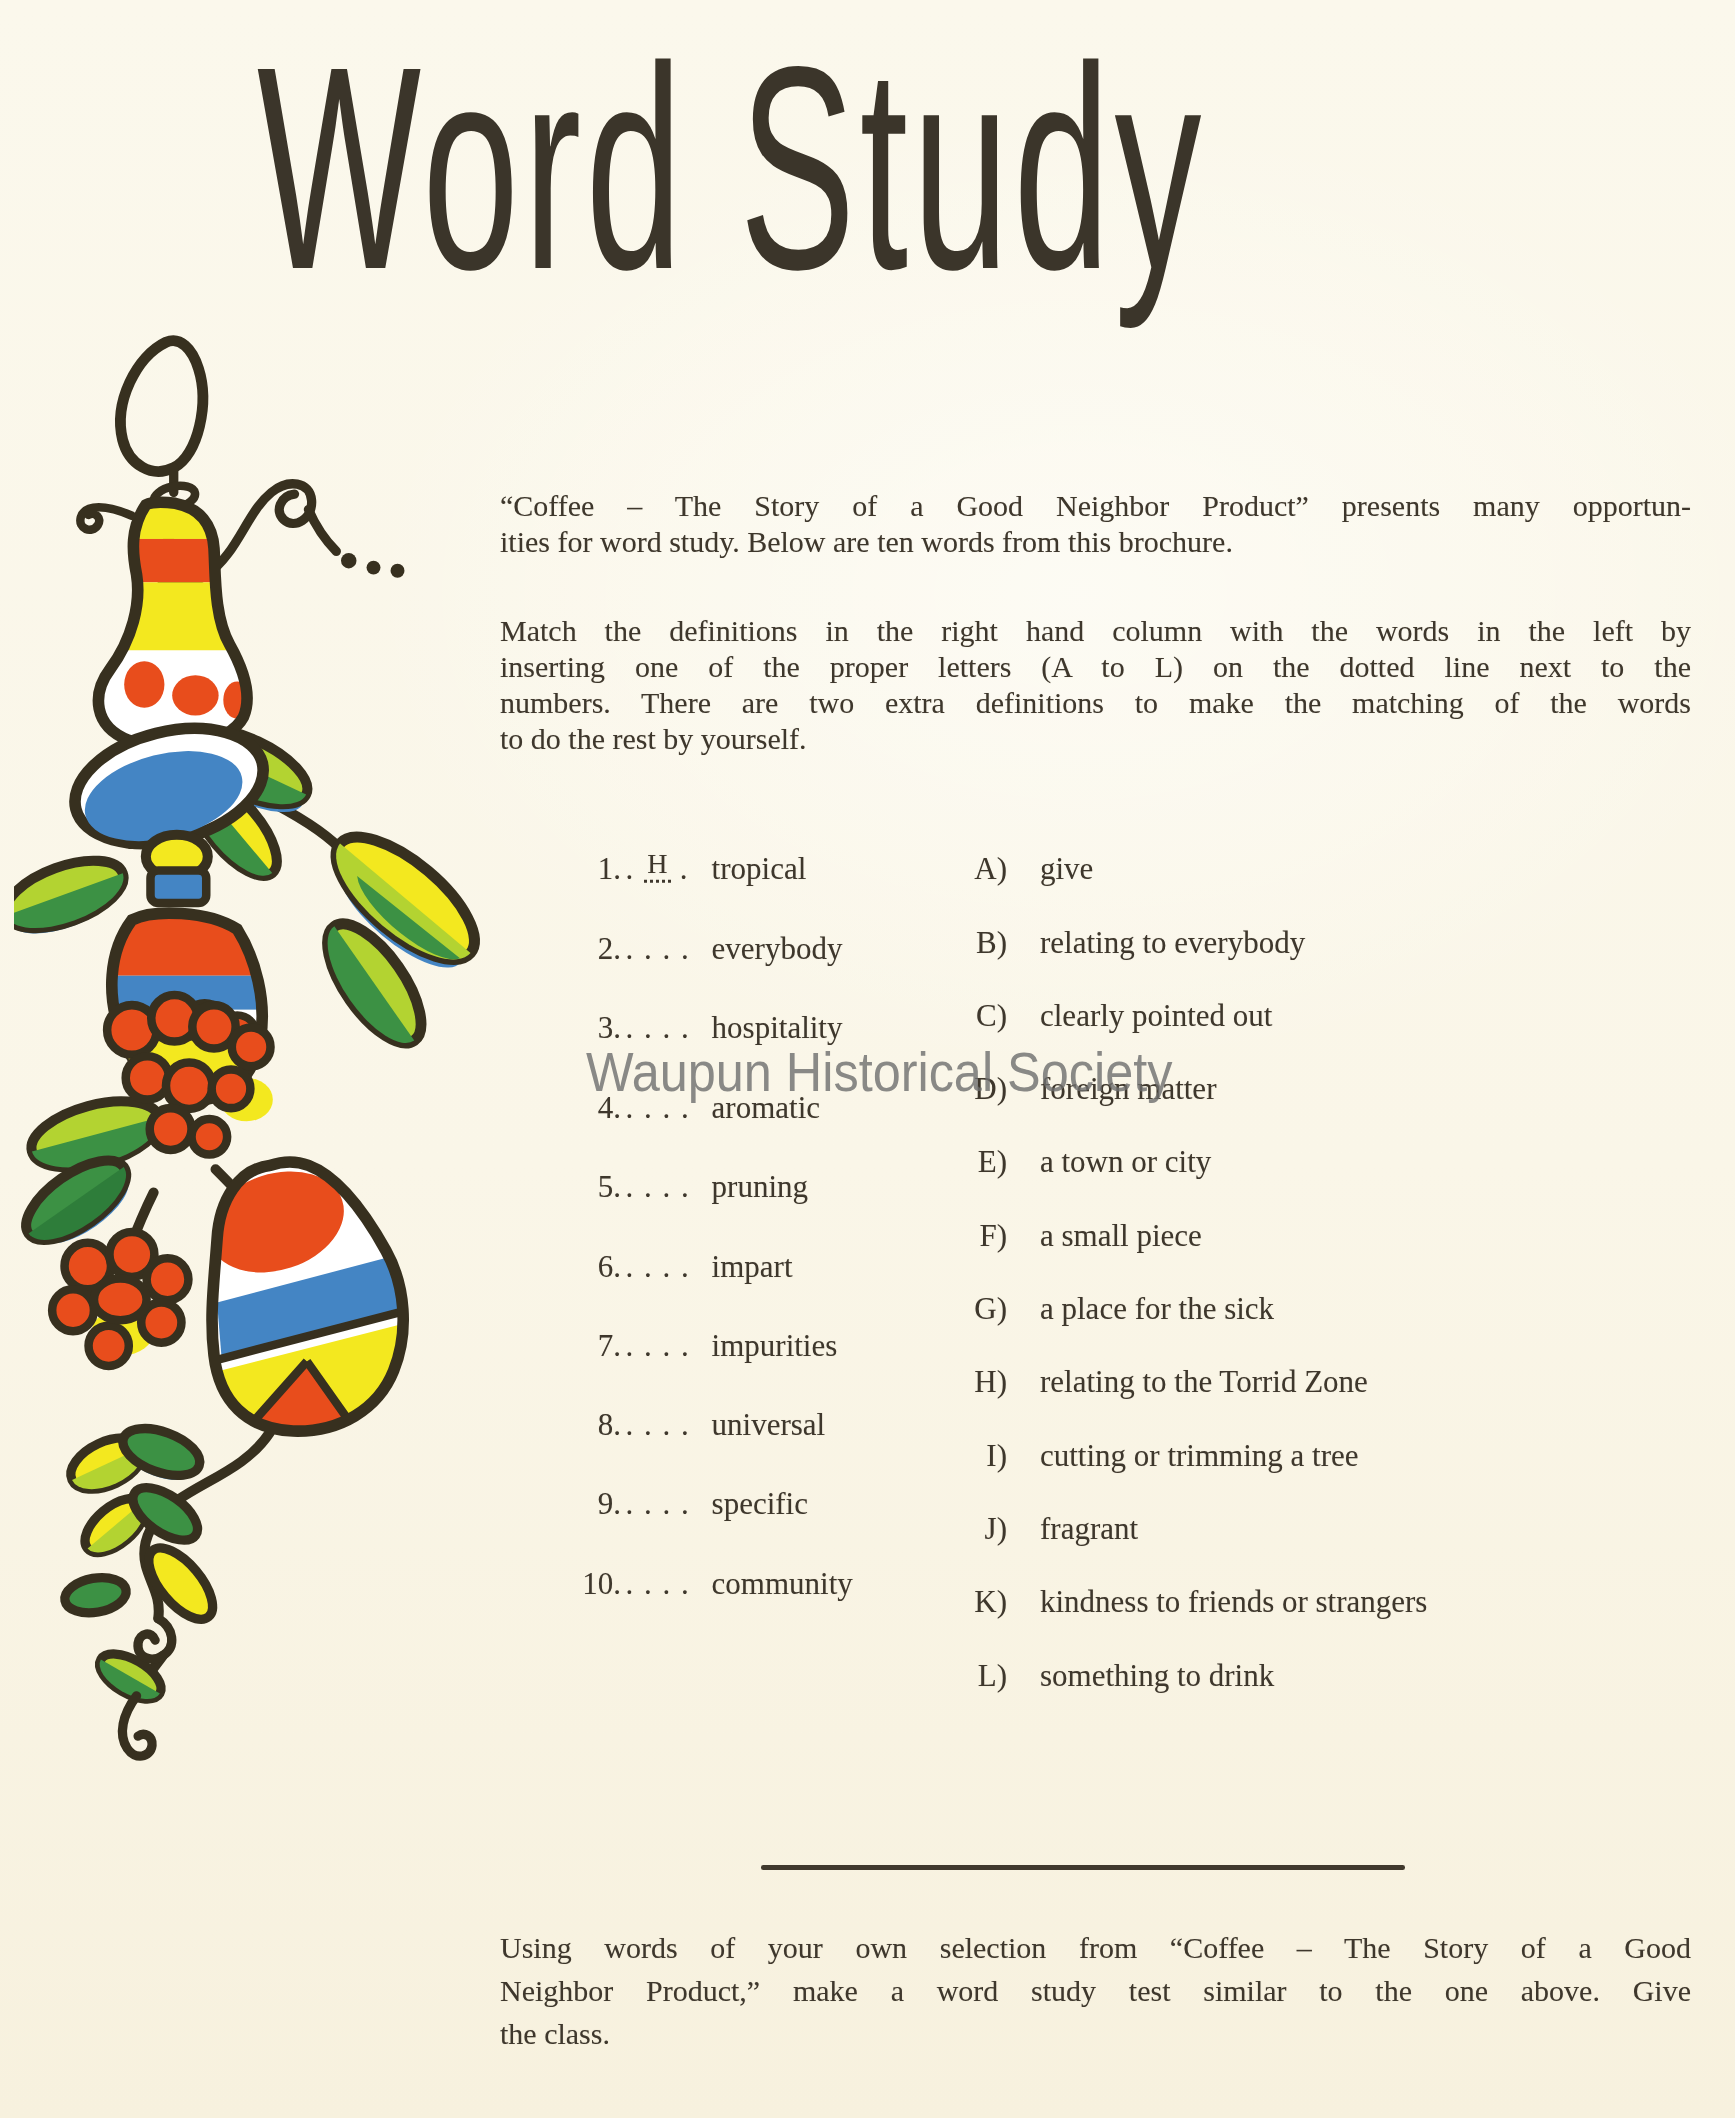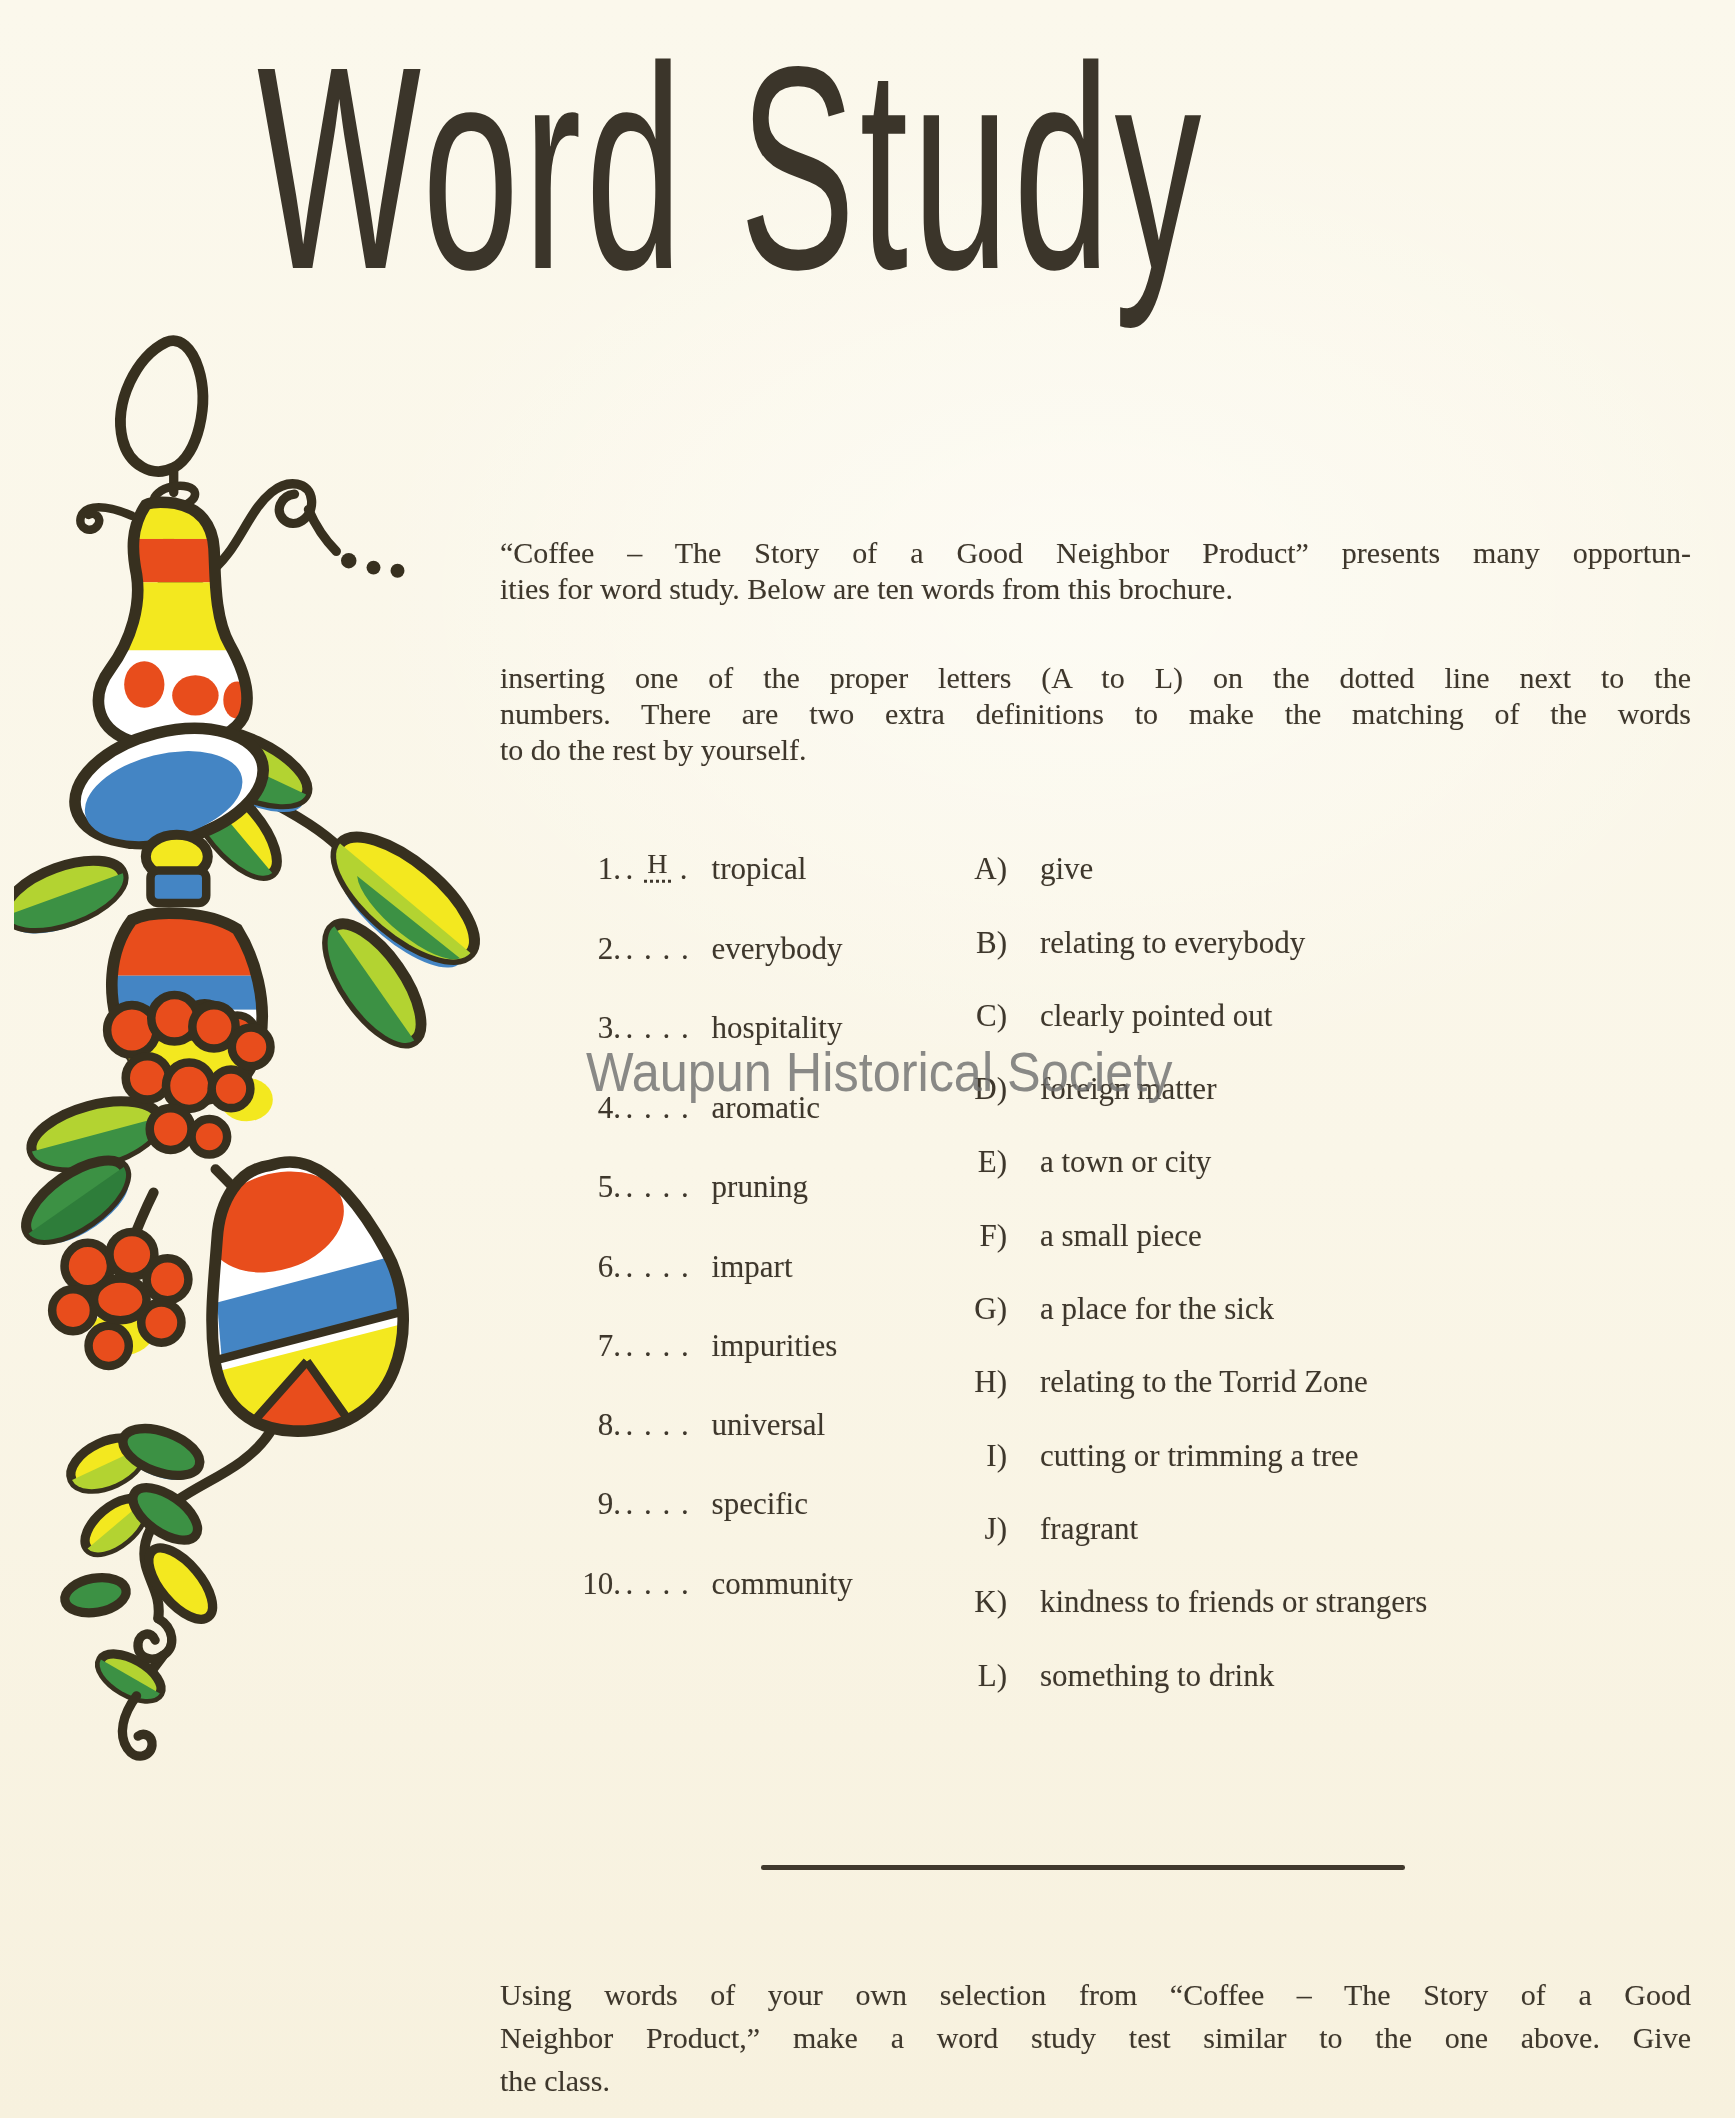--- a/index.html
+++ b/index.html
@@ -18,21 +18,21 @@
     font-size:183px;line-height:1;letter-spacing:4.6px;color:#3B352A;
     transform:scaleY(1.58) scaleX(.95);transform-origin:0 0;white-space:nowrap;
   }
   .vine{position:absolute;left:14px;top:302px;width:496px;height:1541px;}
   .watermark{
     position:absolute;left:586px;top:1044px;z-index:6;
     font-family:"Liberation Sans",sans-serif;font-size:56px;line-height:1;
     color:#6E6E6E;opacity:.8;transform:scaleX(.9);transform-origin:0 50%;white-space:nowrap;
   }
   .para{position:absolute;left:500px;width:1191px;font-size:30px;line-height:36px;
-        text-shadow:0 0 0.8px rgba(62,55,44,.25);margin-top:47px;}
+        text-shadow:0 0 0.8px rgba(62,55,44,.25);}
   .para .ln{text-align:justify;text-align-last:justify;}
   .para .ln.last{text-align:center;text-align-last:left;}
   .intro{top:488px}
   .instructions{top:613px}
   .closing{top:1926px;line-height:43px}
   .closing .it{}
   .row{position:absolute;white-space:nowrap;font-size:31px;height:51px;
        text-shadow:0 0 0.8px rgba(62,55,44,.25);}
   .wrow{left:534px}
   .drow{left:923px}
@@ -241,20 +241,21 @@
   </svg>
 
   <div class="watermark">Waupun Historical Society</div>
 
   <div class="para intro">
     <div class="ln">“Coffee – The Story of a Good Neighbor Product” presents many opportun-</div>
     <div class="ln last">ities for word study. Below are ten words from this brochure.</div>
   </div>
 
   <div class="para instructions">
+    <div class="ln">Match the definitions in the right hand column with the words in the left by</div>
     <div class="ln">inserting one of the proper letters (A to L) on the dotted line next to the</div>
     <div class="ln">numbers. There are two extra definitions to make the matching of the words</div>
     <div class="ln last">to do the rest by yourself.</div>
   </div>
 
   <div>
     <div class="row wrow" style="top:851px">
       <span class="num">1.</span><span class="fill"><span>.</span> <span class="ans">H</span> <span>.</span></span><span class="word">tropical</span>
     </div>
     <div class="row wrow" style="top:931px">

